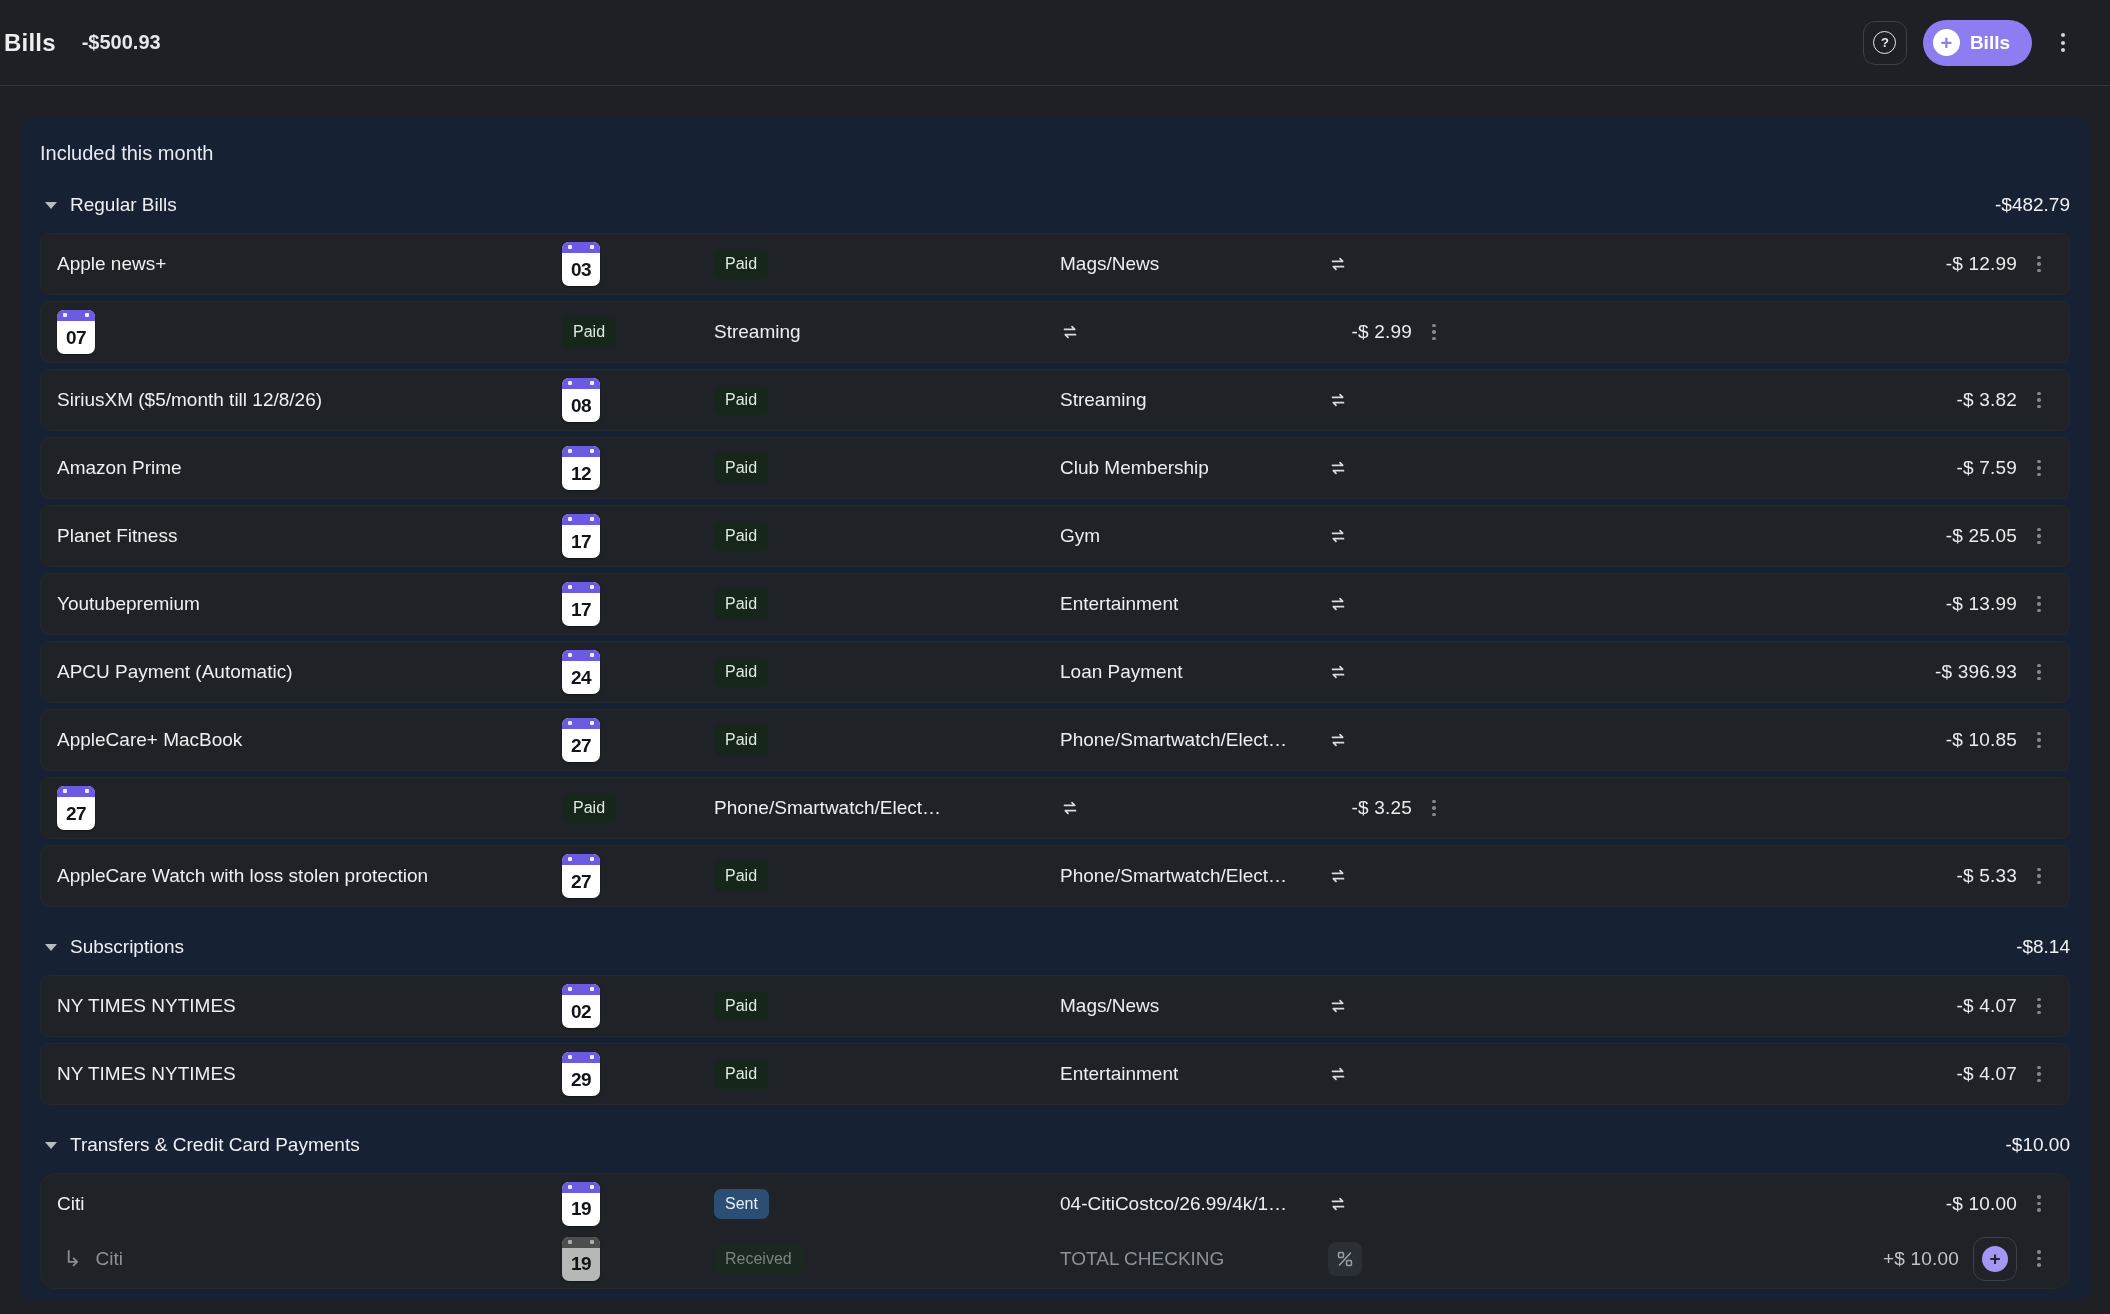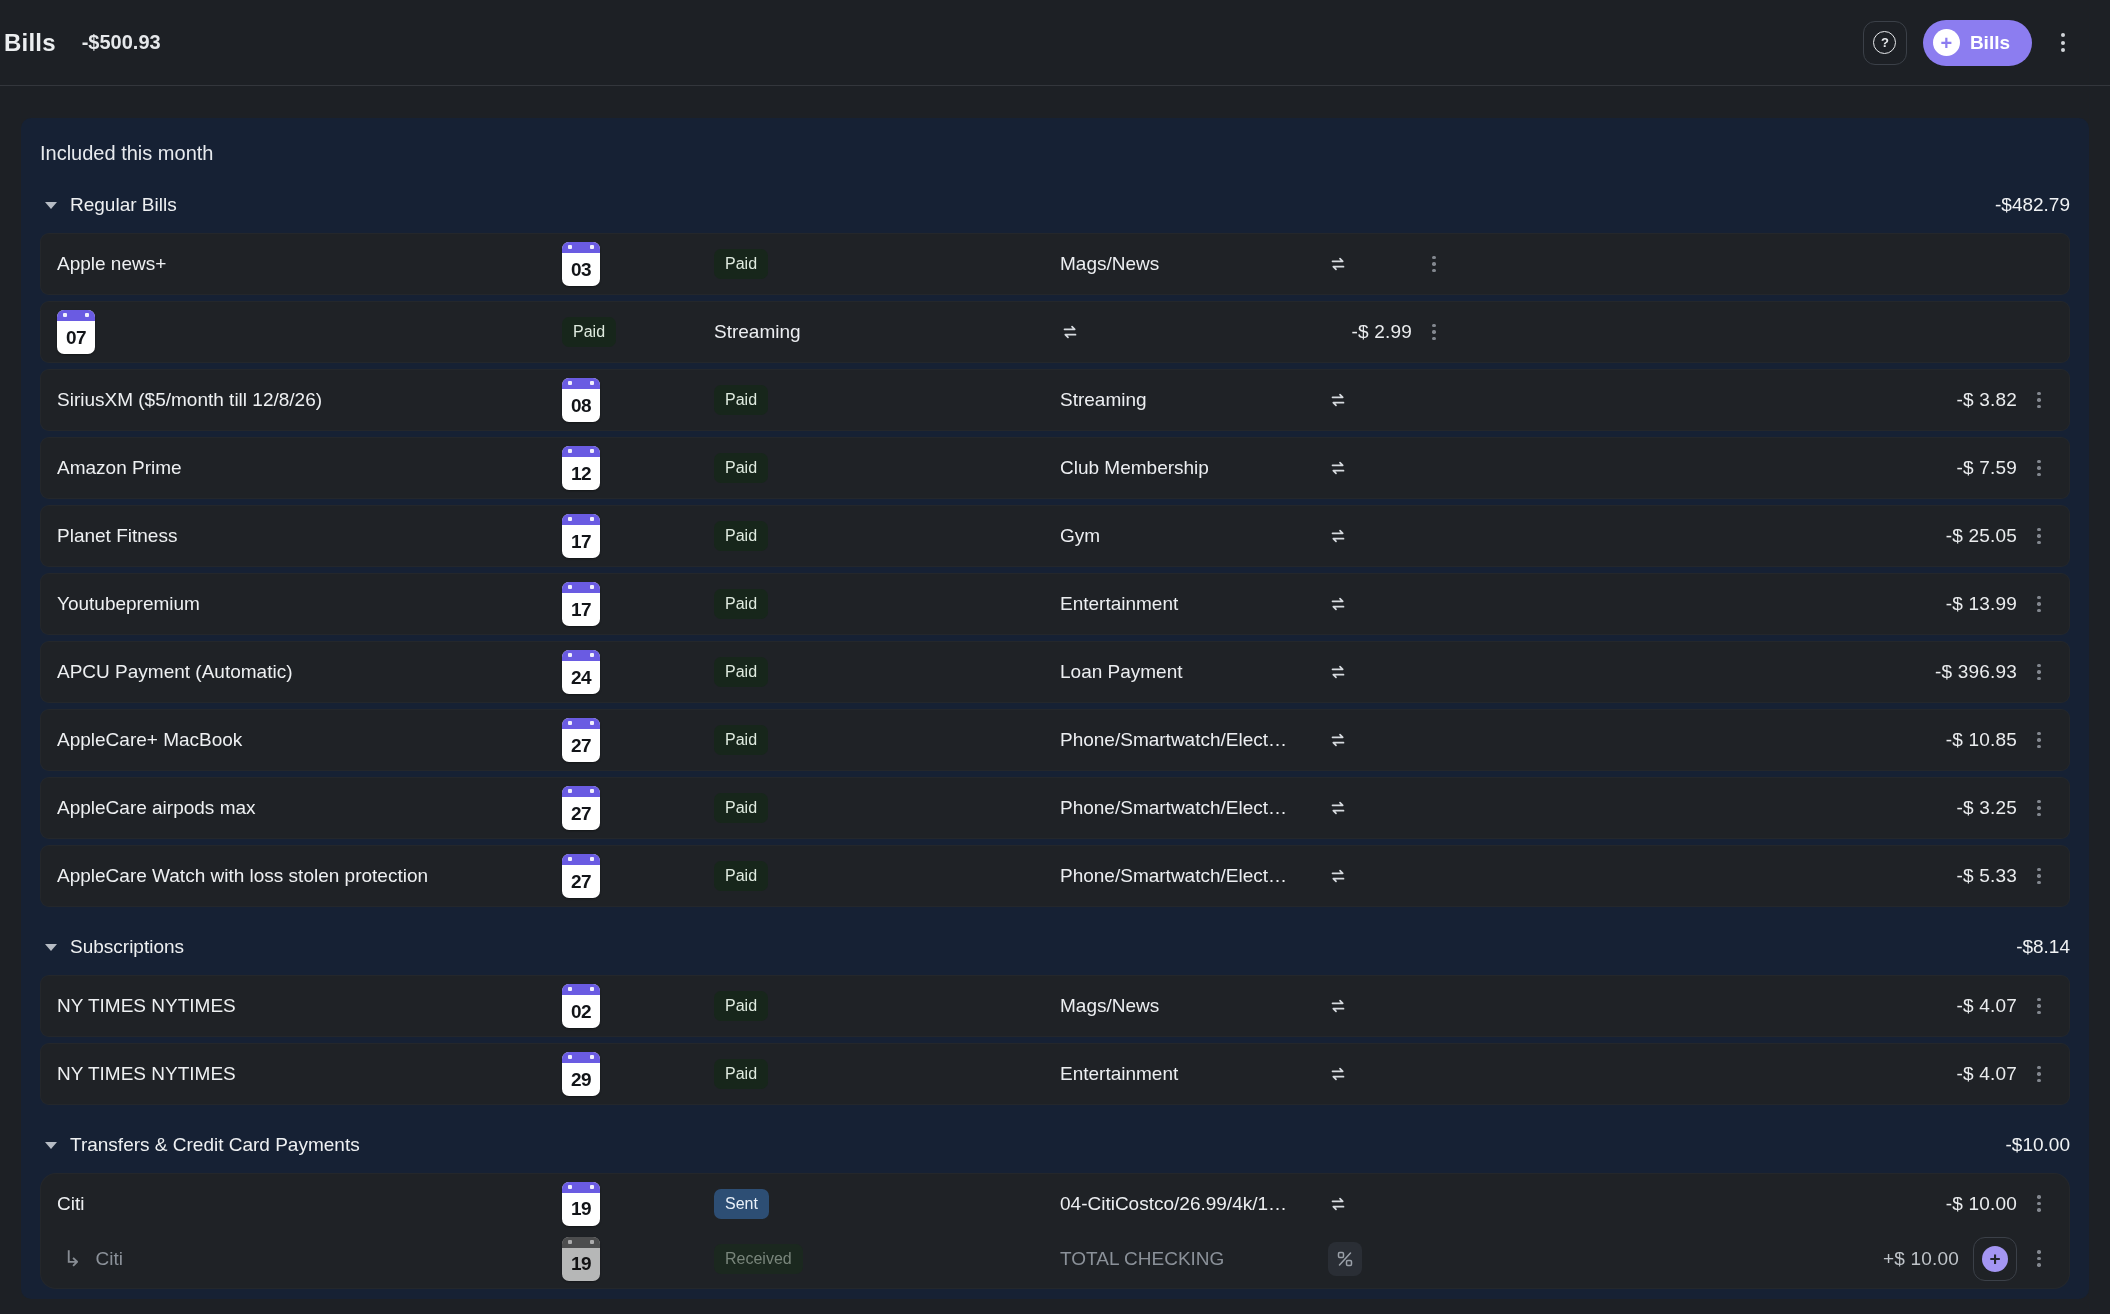--- a/index.html
+++ b/index.html
@@ -167,20 +167,23 @@
             </div>
           </div>
           <div><span class="badge badge-paid">Paid</span></div>
           <div class="cat">Mags/News</div>
           <div class="repeat">
             <svg width="20" height="20" viewBox="0 0 20 20" fill="none" stroke="#d7dbdf" stroke-width="1.7" stroke-linecap="round" stroke-linejoin="round">
               <path d="M4.5 7.3h10.2l-2.7-2.7"></path>
               <path d="M15.5 12.7H5.3l2.7 2.7"></path>
             </svg>
           </div>
+          <div class="amount">
+            <span>-$ 12.99</span>
+          </div>
           <div class="dots">
             <i></i>
             <i></i>
             <i></i>
           </div>
         </div>
         <div class="row">
           <div>
             <div class="cal">
               <div class="cal-top"></div>
@@ -360,23 +363,20 @@
           <div class="amount">
             <span>-$ 10.85</span>
           </div>
           <div class="dots">
             <i></i>
             <i></i>
             <i></i>
           </div>
         </div>
         <div class="row">
-          <div class="name">
-            <span>AppleCare airpods max</span>
-          </div>
           <div>
             <div class="cal">
               <div class="cal-top"></div>
               <div class="cal-num">27</div>
             </div>
           </div>
           <div><span class="badge badge-paid">Paid</span></div>
           <div class="cat">Phone/Smartwatch/Elect…</div>
           <div class="repeat">
             <svg width="20" height="20" viewBox="0 0 20 20" fill="none" stroke="#d7dbdf" stroke-width="1.7" stroke-linecap="round" stroke-linejoin="round">

